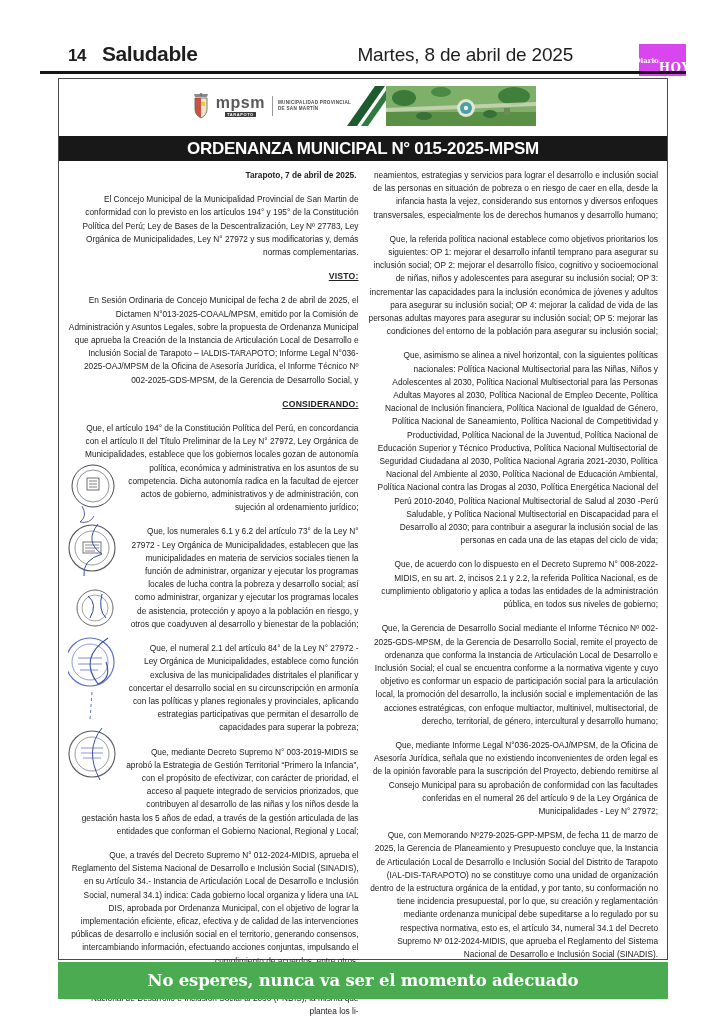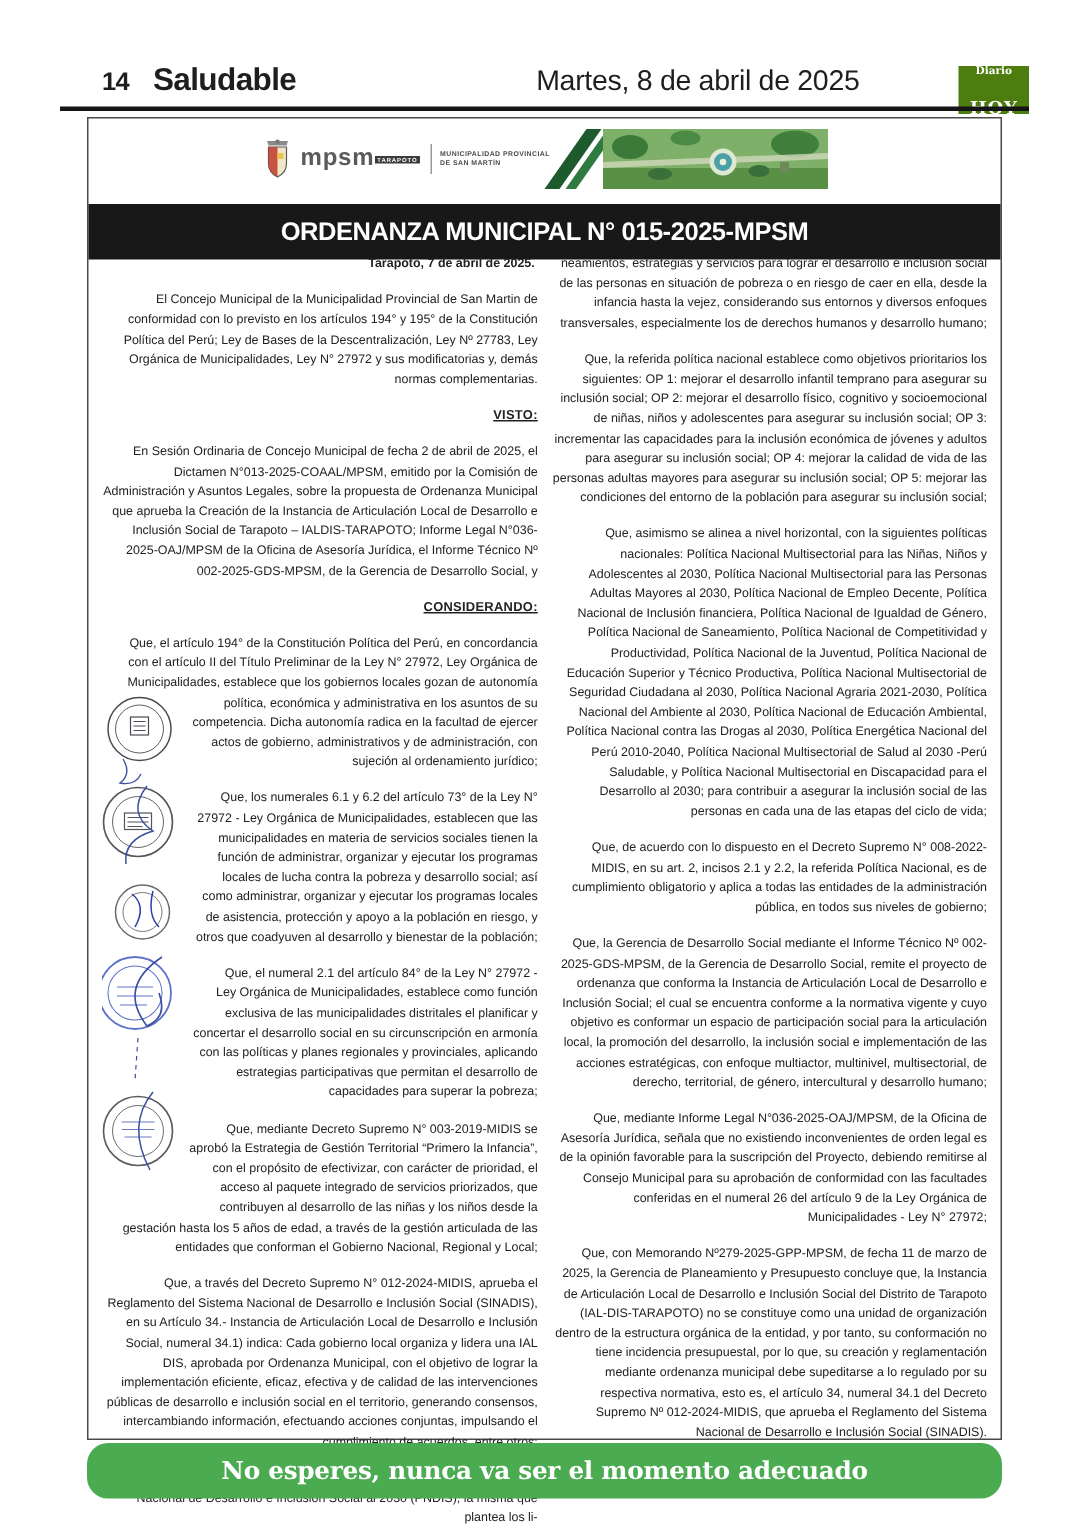--- a/index.html
+++ b/index.html
@@ -6,52 +6,52 @@
   body{
     width:723px;height:1024px;position:relative;background:#ffffff;
     font-family:"Liberation Sans",sans-serif;color:#1e1e1e;overflow:hidden;
   }
   
   .page-header{position:absolute;top:42px;left:68px;right:40px;display:flex;align-items:baseline;}
   .page-num{font-size:17px;font-weight:700;letter-spacing:-0.5px;}
   .section-title{font-size:21px;font-weight:700;margin-left:16px;letter-spacing:-0.4px;}
   .header-date{margin-left:auto;margin-right:110px;font-size:19px;letter-spacing:-0.2px;}
   .hoy-logo{
-    position:absolute;top:44px;right:37px;width:47px;height:32px;background:#4d7c0f;
-    display:flex;flex-direction:column;align-items:center;justify-content:center;line-height:1;
+    position:absolute;top:44px;right:37px;width:47px;height:32px;background:#d946ef;
+    display:flex;align-items:center;justify-content:center;line-height:1;
   }
   .hoy-top{color:#fff;font-size:7px;font-weight:700;font-family:"DejaVu Serif",serif;}
   .hoy-main{color:#fff;font-size:12px;font-weight:700;font-family:"DejaVu Serif",serif;letter-spacing:0.5px;margin-top:16px;}
   .header-rule{position:absolute;top:71px;left:40px;right:37px;height:3px;background:#151515;}
 
   
   .content-box{
     position:absolute;top:78px;left:58px;width:608px;height:880px;
     border:1px solid #4a4a4a;background:#fff;
   }
   
   .masthead{position:absolute;top:7px;left:0;right:0;display:flex;justify-content:center;}
   .masthead-inner{display:flex;align-items:center;height:40px;}
   .crest{width:22px;height:28px;margin-right:4px;}
-  .logo-block{display:flex;flex-direction:row;align-items:center;line-height:1;margin-right:2px;}
+  .logo-block{display:flex;flex-direction:column;align-items:center;line-height:1;margin-right:2px;}
   .logo-acronym{font-size:16px;font-weight:700;color:#5a5a5a;letter-spacing:0.5px;}
   .logo-city{font-size:4px;font-weight:700;color:#fff;background:#3c3c3c;padding:0.5px 2px;margin-top:1px;letter-spacing:0.6px;}
   .logo-divider{width:1px;height:20px;background:#9a9a9a;margin:0 5px;}
   .institution{font-size:4.6px;font-weight:700;color:#4a4a4a;line-height:1.35;letter-spacing:0.3px;}
   .stripes{display:flex;align-items:stretch;height:40px;margin-left:10px;}
   .stripe{transform:skewX(-35deg);}
   .stripe.s1{width:10px;background:#1d5a2e;margin-right:4px;}
   .stripe.s2{width:7px;background:#2f7a40;margin-right:4px;}
   .photo-strip{width:150px;height:40px;position:relative;overflow:hidden;}
   .slogan-row{position:absolute;top:49px;left:0;right:0;text-align:center;}
   .year-slogan{font-size:5px;font-style:italic;color:#6b5a45;letter-spacing:0.2px;}
 
   
   .title-bar{
-    position:absolute;top:57px;left:0;right:0;height:37px;background:#181818;
+    position:absolute;top:57px;left:0;right:0;height:25px;background:#181818;
     display:flex;align-items:center;justify-content:center;text-align:right;
   }
   .title-bar-text{color:#fff;font-size:17px;font-weight:700;letter-spacing:-0.3px;}
 
   
   .article{position:absolute;top:84px;left:0;right:0;bottom:0;display:flex;gap:9px;padding:6px 9px 4px 9px;box-sizing:border-box;}
   .col{flex:1;font-size:8.3px;line-height:13.2px;text-align:justify;color:#222;}
   .col p{margin:0 0 11px 0;text-align:right;}
   .dateline{font-weight:700;text-align:right;padding-right:2px;}
   .indent{text-indent:10px;}
@@ -61,21 +61,21 @@
   
   .seal-float{
     float:left;width:52px;height:382px;margin-right:6px;position:relative;
     shape-outside:inset(40px 0 0 0);
   }
   .seal-float svg{position:absolute;top:40px;left:0;}
 
   
   .footer-banner{
     position:absolute;top:962px;left:58px;width:610px;height:37px;background:#4aab51;
-    display:flex;align-items:center;justify-content:center;border-radius:14px;
+    display:flex;align-items:center;justify-content:center;
   }
   .footer-banner-text{
     color:#fff;font-family:"DejaVu Serif",serif;font-weight:700;font-size:16.5px;letter-spacing:-0.2px;
   }
 </style>
 </head>
 <body>
 
 <div class="page-header">
   <span class="page-num">14</span>

